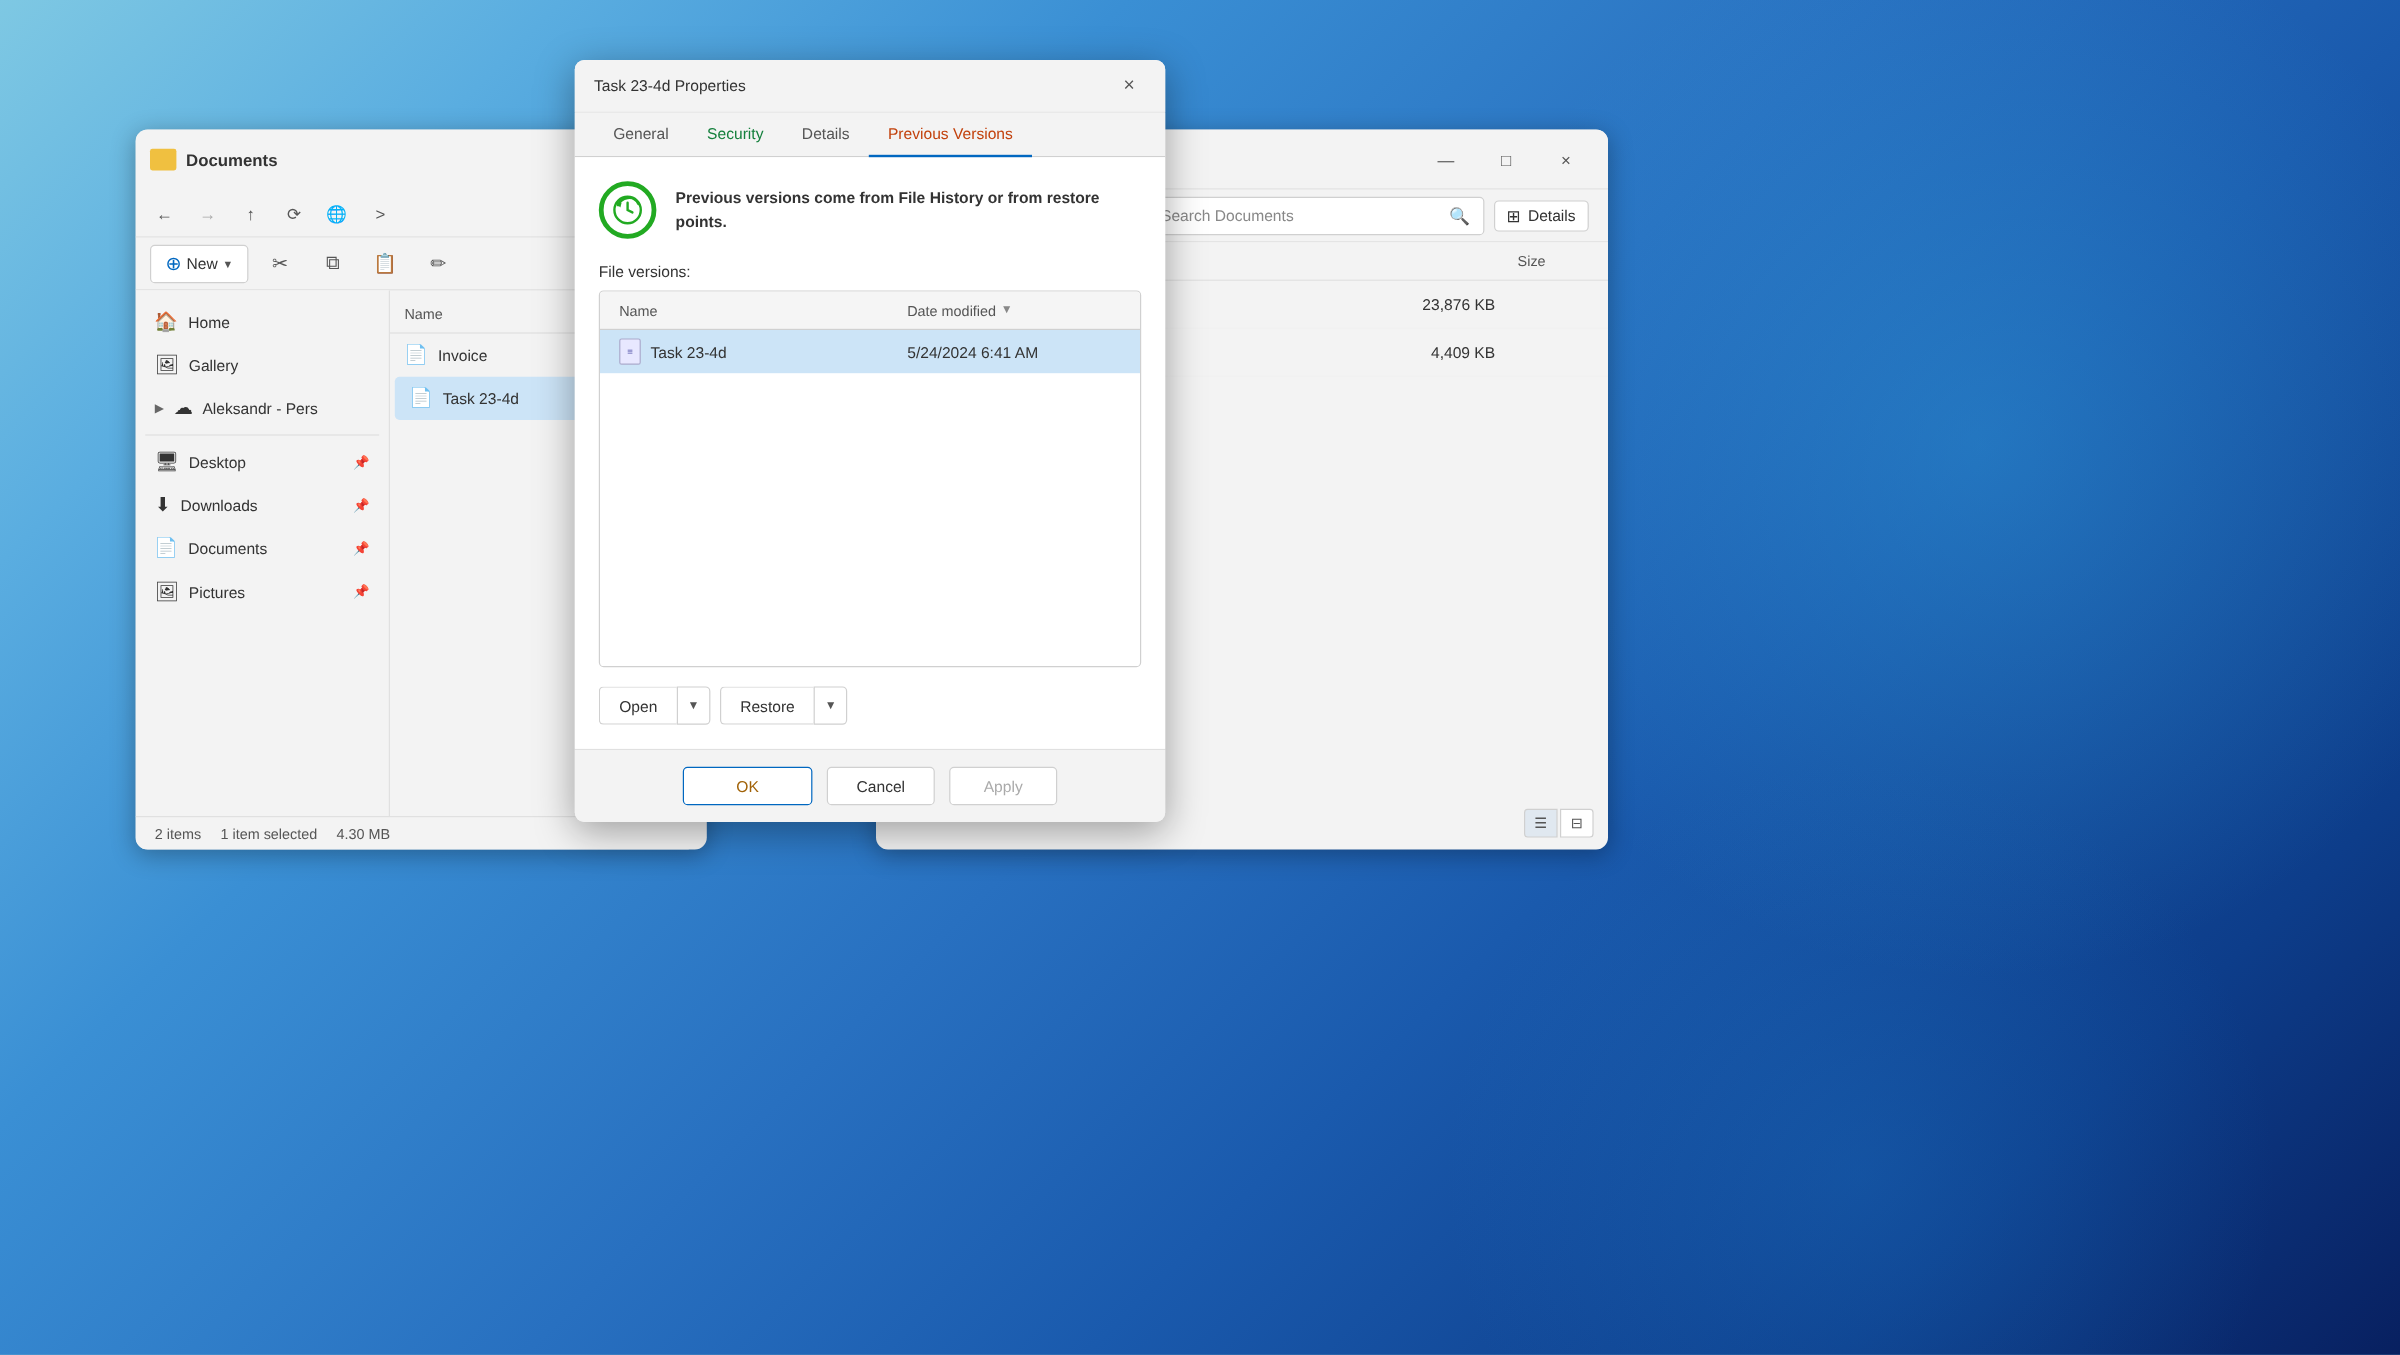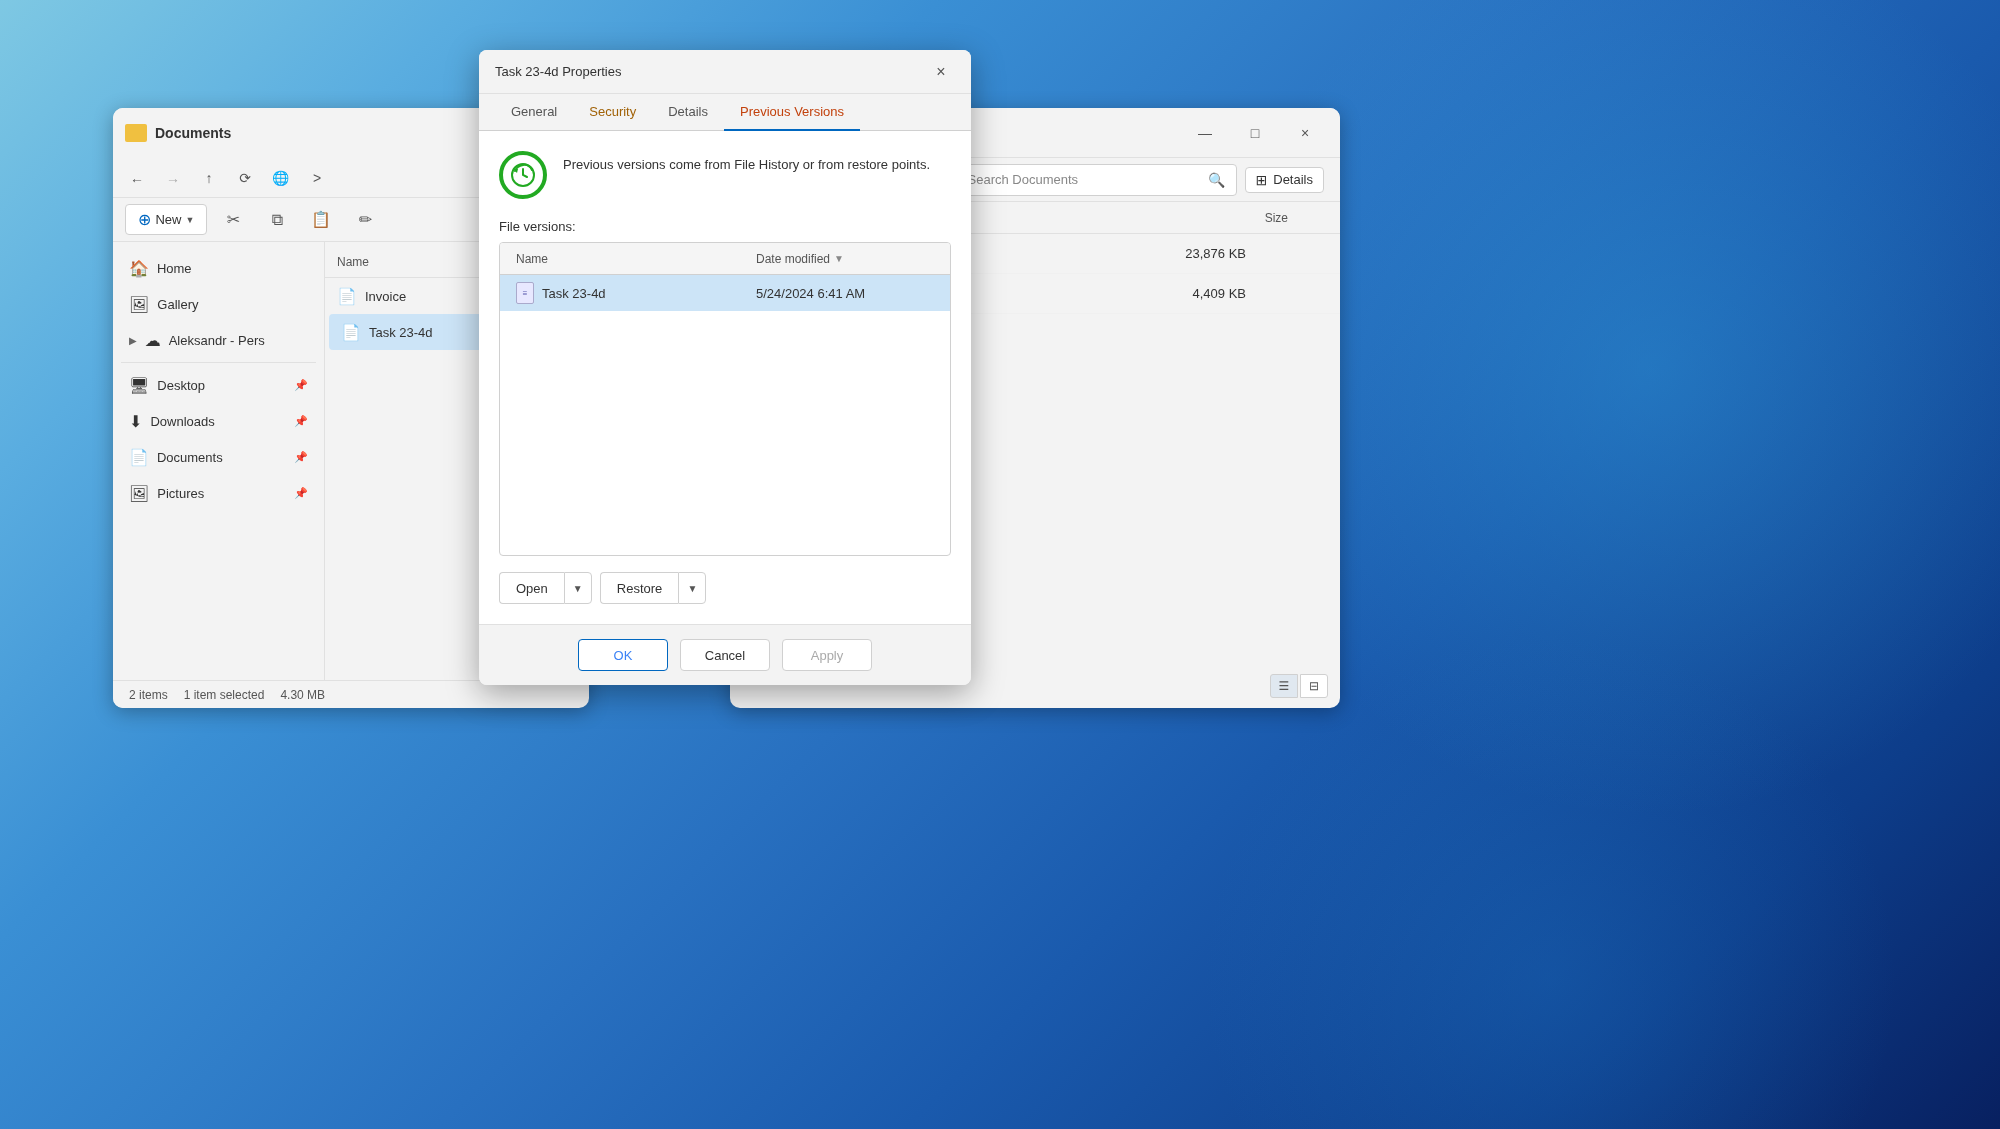--- a/index.html
+++ b/index.html
@@ -170,34 +170,34 @@
 
   <div style="height:44px;background:#f3f3f3;border-bottom:1px solid #e0e0e0;display:flex;align-items:center;padding:0 16px;border-radius:8px 8px 0 0;justify-content:space-between;">
     <span style="font-size:13px;color:#333;font-weight:500;">Task 23-4d Properties</span>
     <button style="width:28px;height:28px;border:none;background:transparent;cursor:pointer;font-size:16px;color:#555;border-radius:4px;">×</button>
   </div>
 
   <div style="display:flex;padding:0 16px;background:#f3f3f3;border-bottom:1px solid #d0d0d0;">
     <div style="padding:10px 16px;font-size:13px;color:#555;cursor:pointer;border-bottom:2px solid transparent;margin-bottom:-1px;">
       <span>General</span>
     </div>
-    <div style="padding:10px 16px;font-size:13px;color:#a16207;cursor:pointer;border-bottom:2px solid transparent;margin-bottom:-1px;">
+    <div style="padding:10px 16px;font-size:13px;color:#15803d;cursor:pointer;border-bottom:2px solid transparent;margin-bottom:-1px;">
       <span>Security</span>
     </div>
     <div style="padding:10px 16px;font-size:13px;color:#555;cursor:pointer;border-bottom:2px solid transparent;margin-bottom:-1px;">
       <span>Details</span>
     </div>
     <div style="padding:10px 16px;font-size:13px;color:#c2410c;cursor:pointer;border-bottom:2px solid #0067c0;margin-bottom:-1px;font-weight:500;">
       <span>Previous Versions</span>
     </div>
   </div>
 
   <div style="padding:20px;background:white;">
 
-    <div style="display:flex;align-items:flex-start;gap:16px;margin-bottom:20px;">
+    <div style="display:flex;align-items:flex-start;gap:16px;margin-bottom:20px;font-weight:bold;">
       <div style="width:48px;height:48px;border-radius:50%;border:4px solid #22aa22;display:flex;align-items:center;justify-content:center;flex-shrink:0;position:relative;">
 
         <svg width="28" height="28" viewBox="0 0 28 28">
           <circle cx="14" cy="14" r="11" fill="none" stroke="#22aa22" stroke-width="2"></circle>
           <path d="M14 8 L14 14 L18 16" stroke="#22aa22" stroke-width="2" fill="none" stroke-linecap="round"></path>
           <path d="M6 10 Q8 5 14 4 Q20 3 23 9" stroke="#22aa22" stroke-width="2" fill="none" stroke-linecap="round"></path>
           <polygon points="4,8 8,12 9,8" fill="#22aa22"></polygon>
         </svg>
       </div>
       <div style="font-size:13px;color:#333;line-height:1.5;padding-top:4px;">Previous versions come from File History or from restore points.</div>
@@ -239,17 +239,17 @@
       </div>
 
       <div style="display:flex;">
         <button style="height:32px;padding:0 16px;border:1px solid #d0d0d0;background:white;font-size:13px;cursor:pointer;color:#333;border-radius:4px 0 0 4px;border-right:none;">Restore</button>
         <button style="width:28px;height:32px;border:1px solid #d0d0d0;background:white;font-size:10px;cursor:pointer;color:#555;border-radius:0 4px 4px 0;display:flex;align-items:center;justify-content:center;">▼</button>
       </div>
     </div>
   </div>
 
   <div style="display:flex;justify-content:center;gap:12px;padding:14px 20px;background:#f3f3f3;border-top:1px solid #e0e0e0;border-radius:0 0 8px 8px;">
-    <button style="width:90px;height:32px;border:1px solid #0067c0;background:white;font-size:13px;cursor:pointer;color:#3b82f6;border-radius:4px;">OK</button>
+    <button style="width:108px;height:32px;border:1px solid #0067c0;background:white;font-size:13px;cursor:pointer;color:#a16207;border-radius:4px;">OK</button>
     <button style="width:90px;height:32px;border:1px solid #d0d0d0;background:white;font-size:13px;cursor:pointer;color:#333;border-radius:4px;">Cancel</button>
     <button style="width:90px;height:32px;border:1px solid #d0d0d0;background:white;font-size:13px;cursor:pointer;color:#aaa;border-radius:4px;">Apply</button>
   </div>
 </div>
 
 </body></html>

